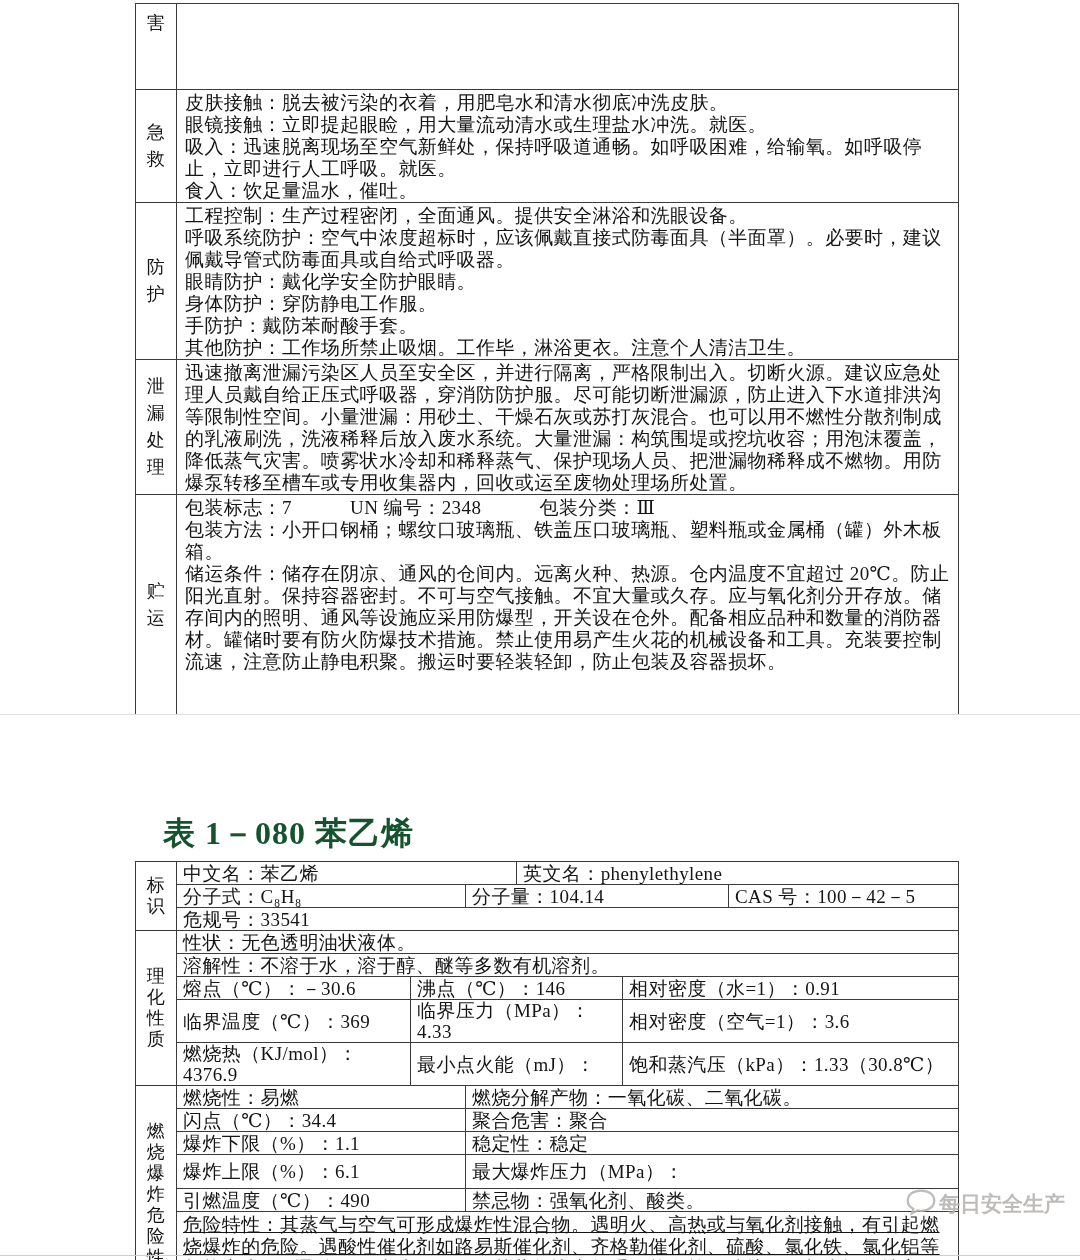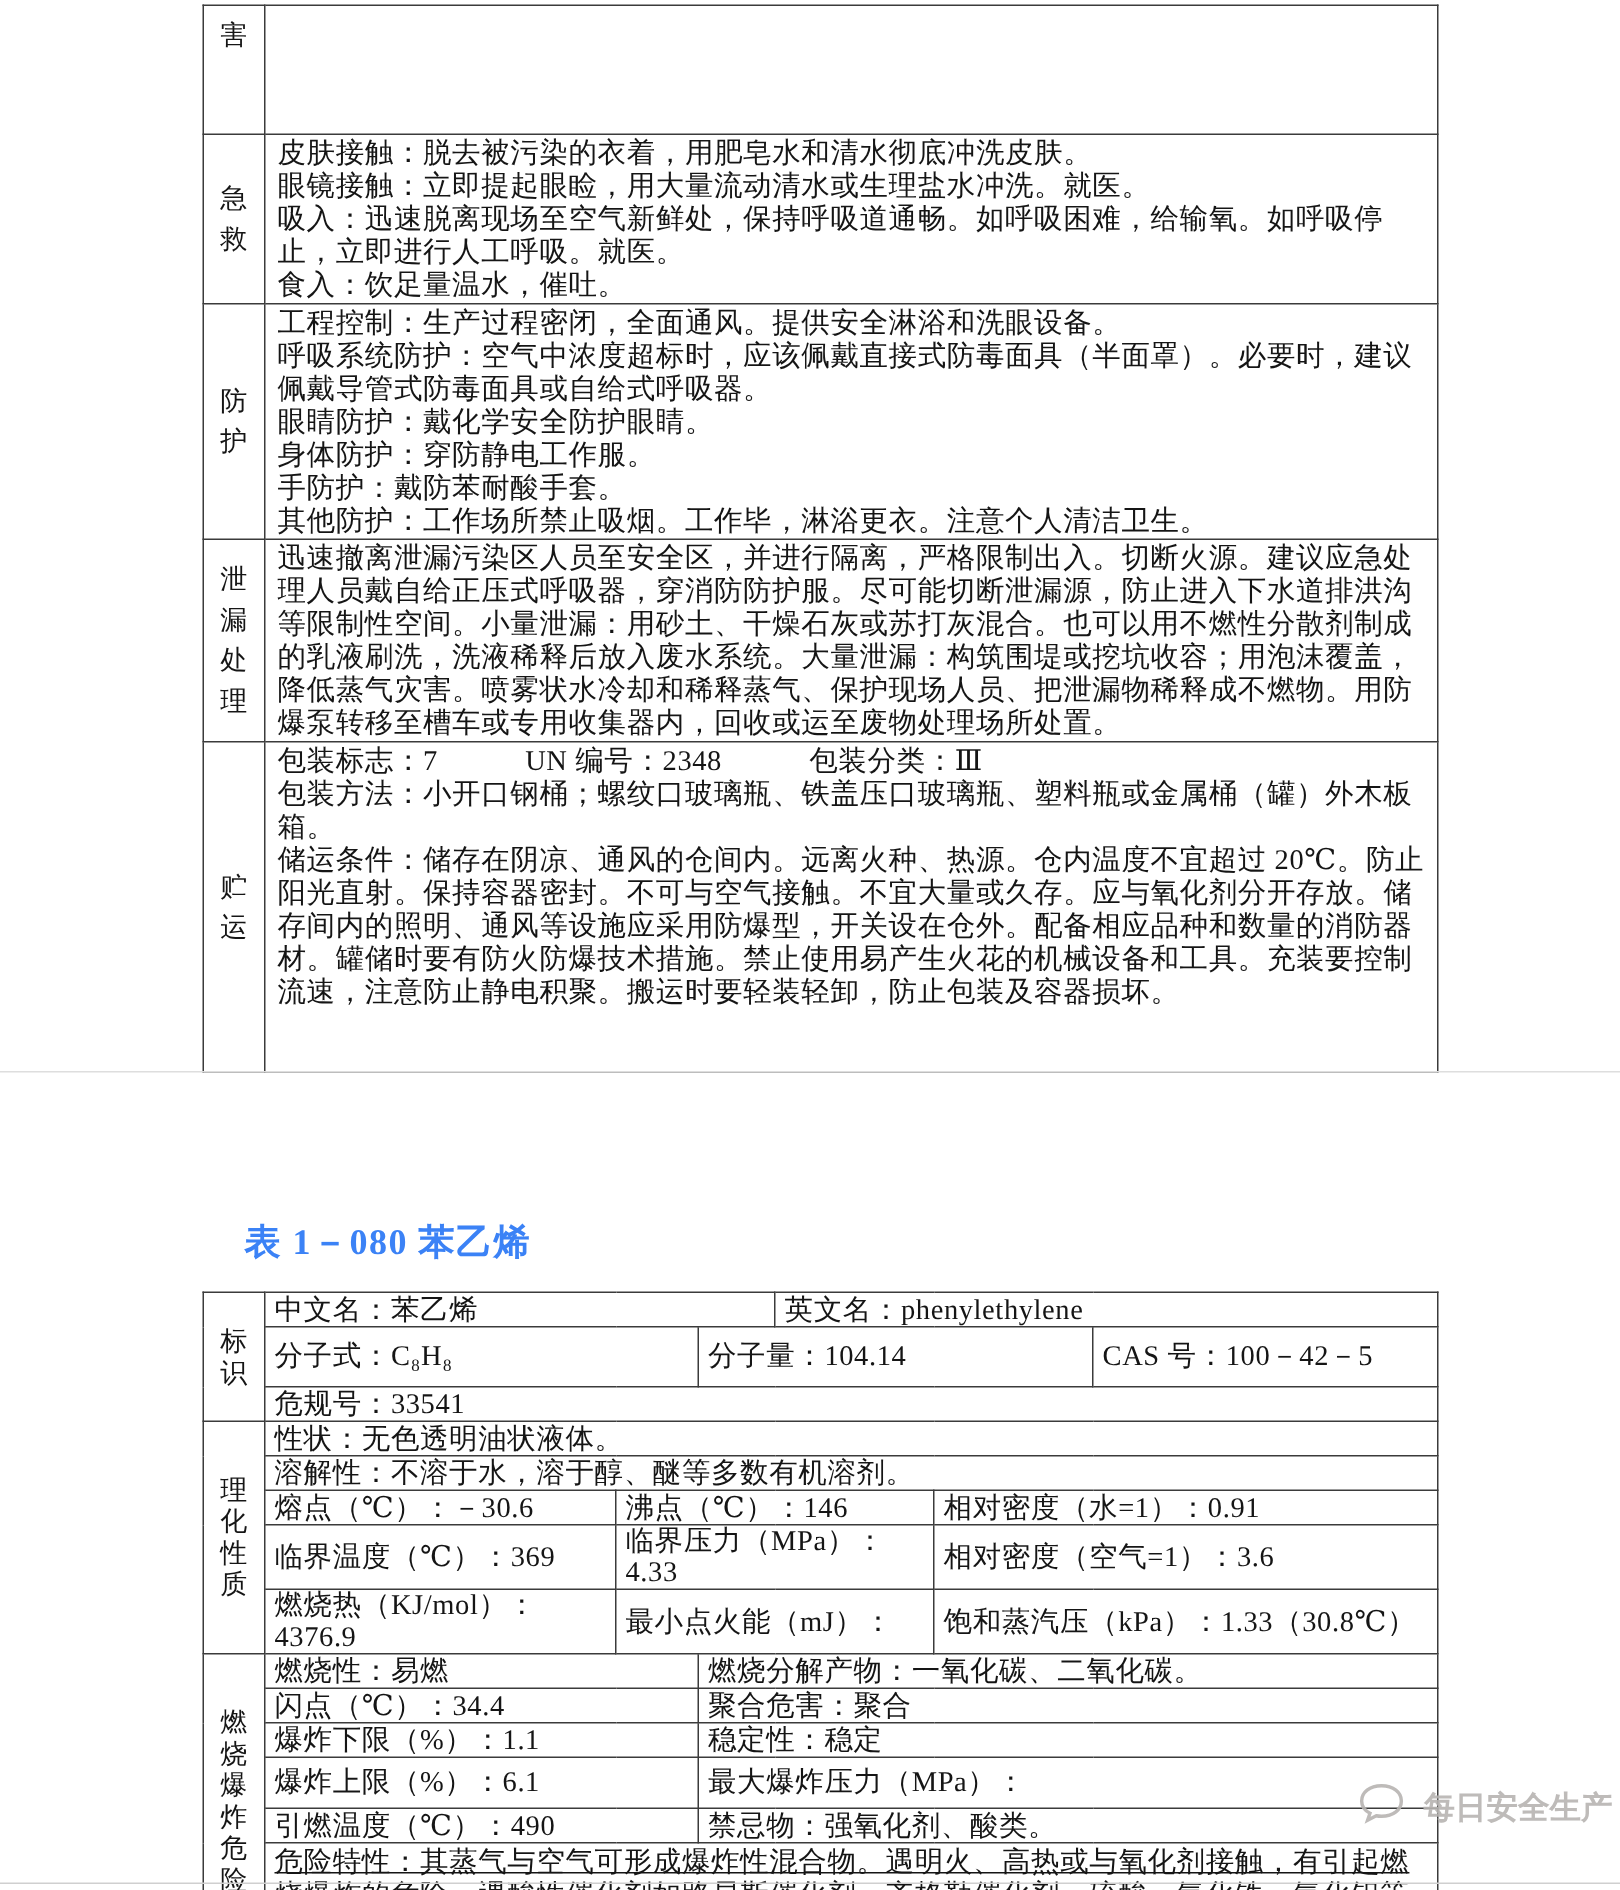--- a/index.html
+++ b/index.html
@@ -11,24 +11,24 @@
   .t1{position:absolute;left:135px;top:3px;width:823px;}
   .t2{position:absolute;left:135px;top:861px;width:823px;}
   .label-cell{vertical-align:middle;text-align:center;padding:0 2px;font-size:18px;line-height:27px;}
   .label-cell .v{width:1.25em;margin:0 auto;word-break:break-all;text-align:center;}
   .label-top{vertical-align:top;padding-top:6px;}
   .para{margin:0;}
   .pre{white-space:pre-wrap;}
   .t2 td{padding:0 6px;vertical-align:middle;line-height:21px;}
   .t2 td.label-cell{padding:0 2px;}
   .t2 td.multi{vertical-align:top;padding-top:2px;line-height:22px;text-decoration:underline;}
-  .doc-title{position:absolute;left:163px;top:812px;font-size:24px;font-weight:bold;
-             letter-spacing:1px;color:#3b82f6;}
+  .doc-title{position:absolute;left:163px;top:812px;font-size:32px;font-weight:bold;
+             letter-spacing:1px;color:#14532d;}
   .watermark{position:absolute;left:906px;top:1188px;display:flex;align-items:center;
-             gap:13px;z-index:6;opacity:0.9;}
+             gap:3px;z-index:6;opacity:0.9;}
   .watermark .wm-text{font-family:"Liberation Sans","DejaVu Sans",sans-serif;
              font-size:21px;font-weight:bold;color:#b7b4b2;letter-spacing:0px;white-space:nowrap;}
   .hairline{position:absolute;left:0;width:1080px;height:1px;background:#dedede;}
   .hl-1{top:714px;}
   .hl-2{top:1255px;background:#cfcfcf;}
 </style>
 </head>
 <body>
 
 <div class="page">
@@ -106,21 +106,21 @@
     </colgroup>
 
     <tbody>
         <tr style="height:23px">
       <td class="label-cell" rowspan="3">
         <div class="v">标识</div>
       </td>
       <td colspan="3">中文名：苯乙烯</td>
       <td colspan="3">英文名：phenylethylene</td>
     </tr>
-    <tr style="height:40px">
+    <tr style="height:23px">
       <td colspan="2">分子式：C₈H₈</td>
       <td colspan="3">分子量：104.14</td>
       <td>CAS 号：100－42－5</td>
     </tr>
     <tr style="height:23px">
       <td colspan="6">危规号：33541</td>
     </tr>
 
     <tr style="height:23px">
       <td class="label-cell" rowspan="5">

